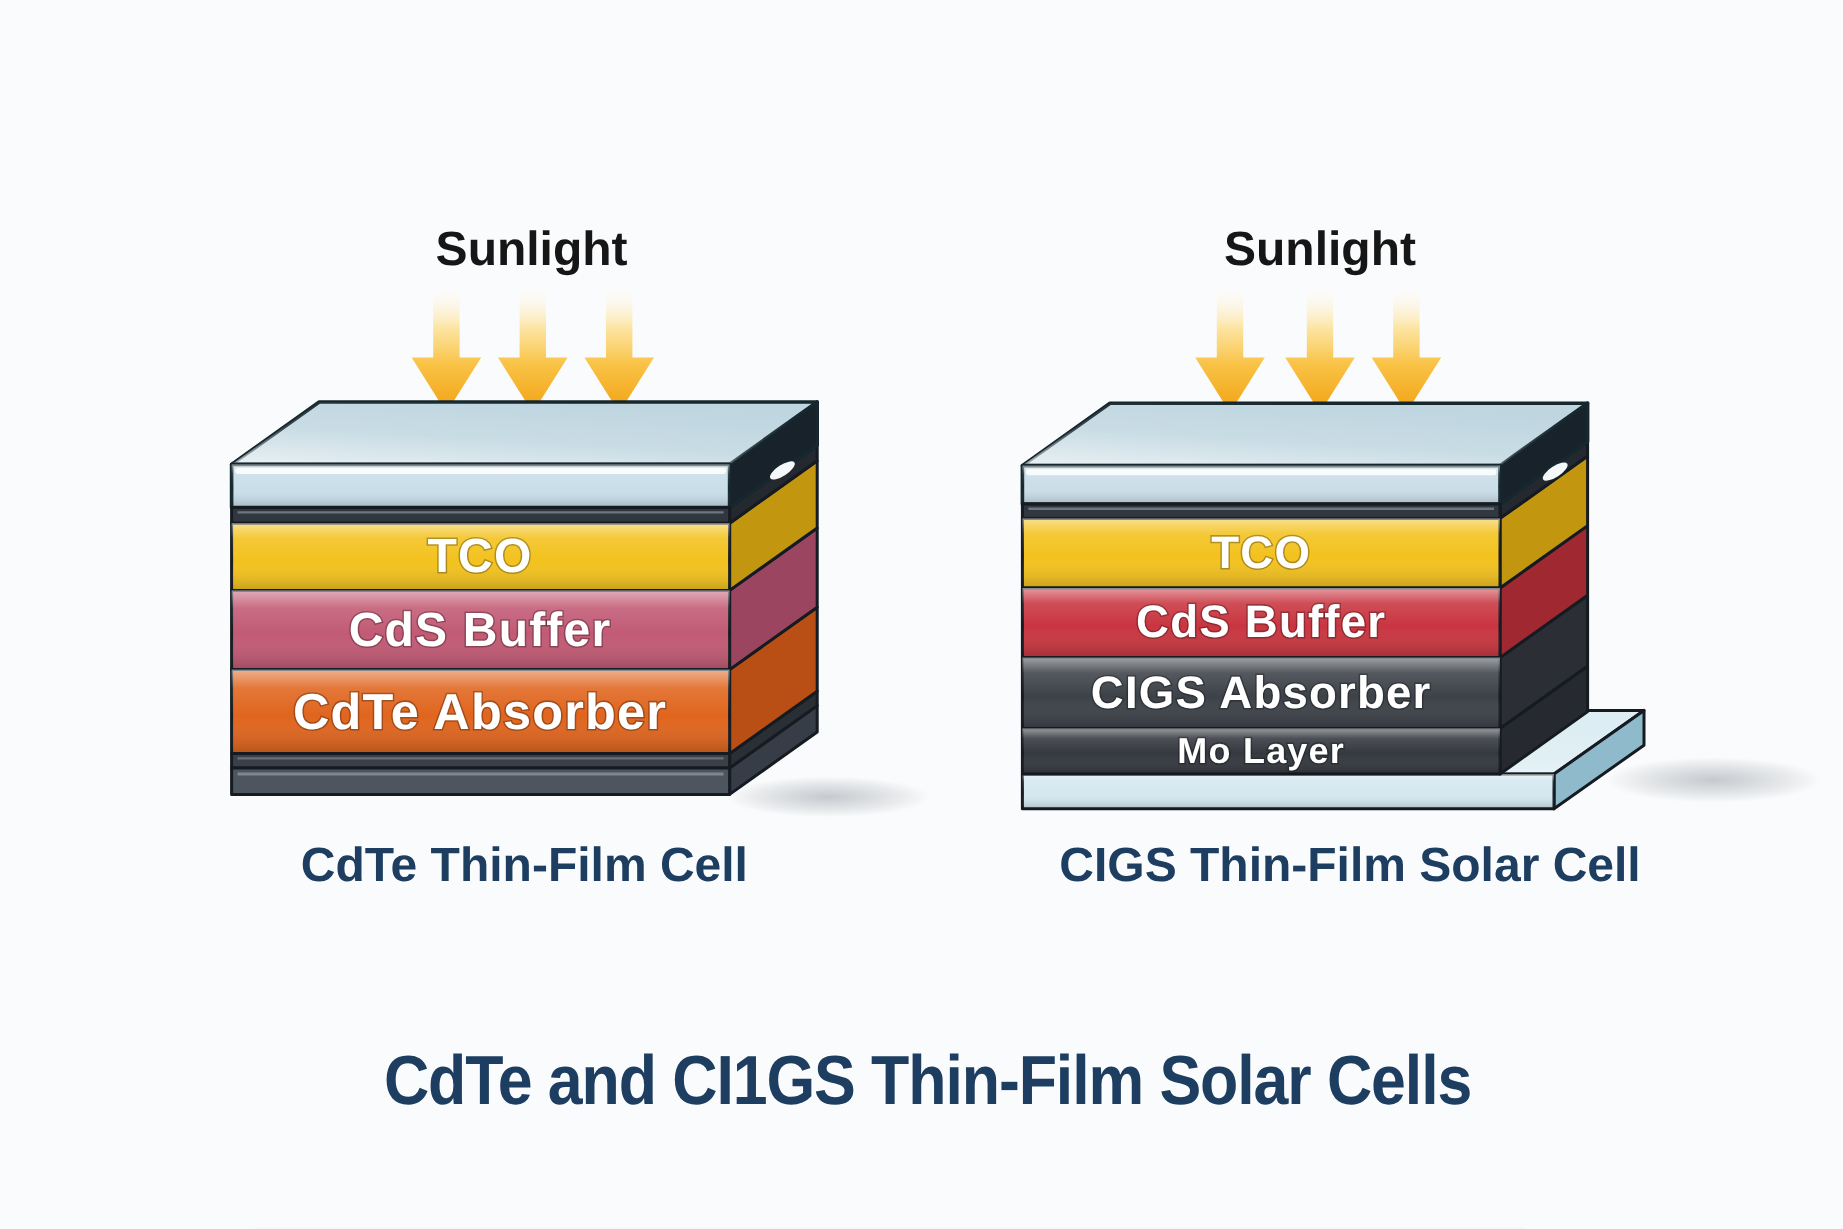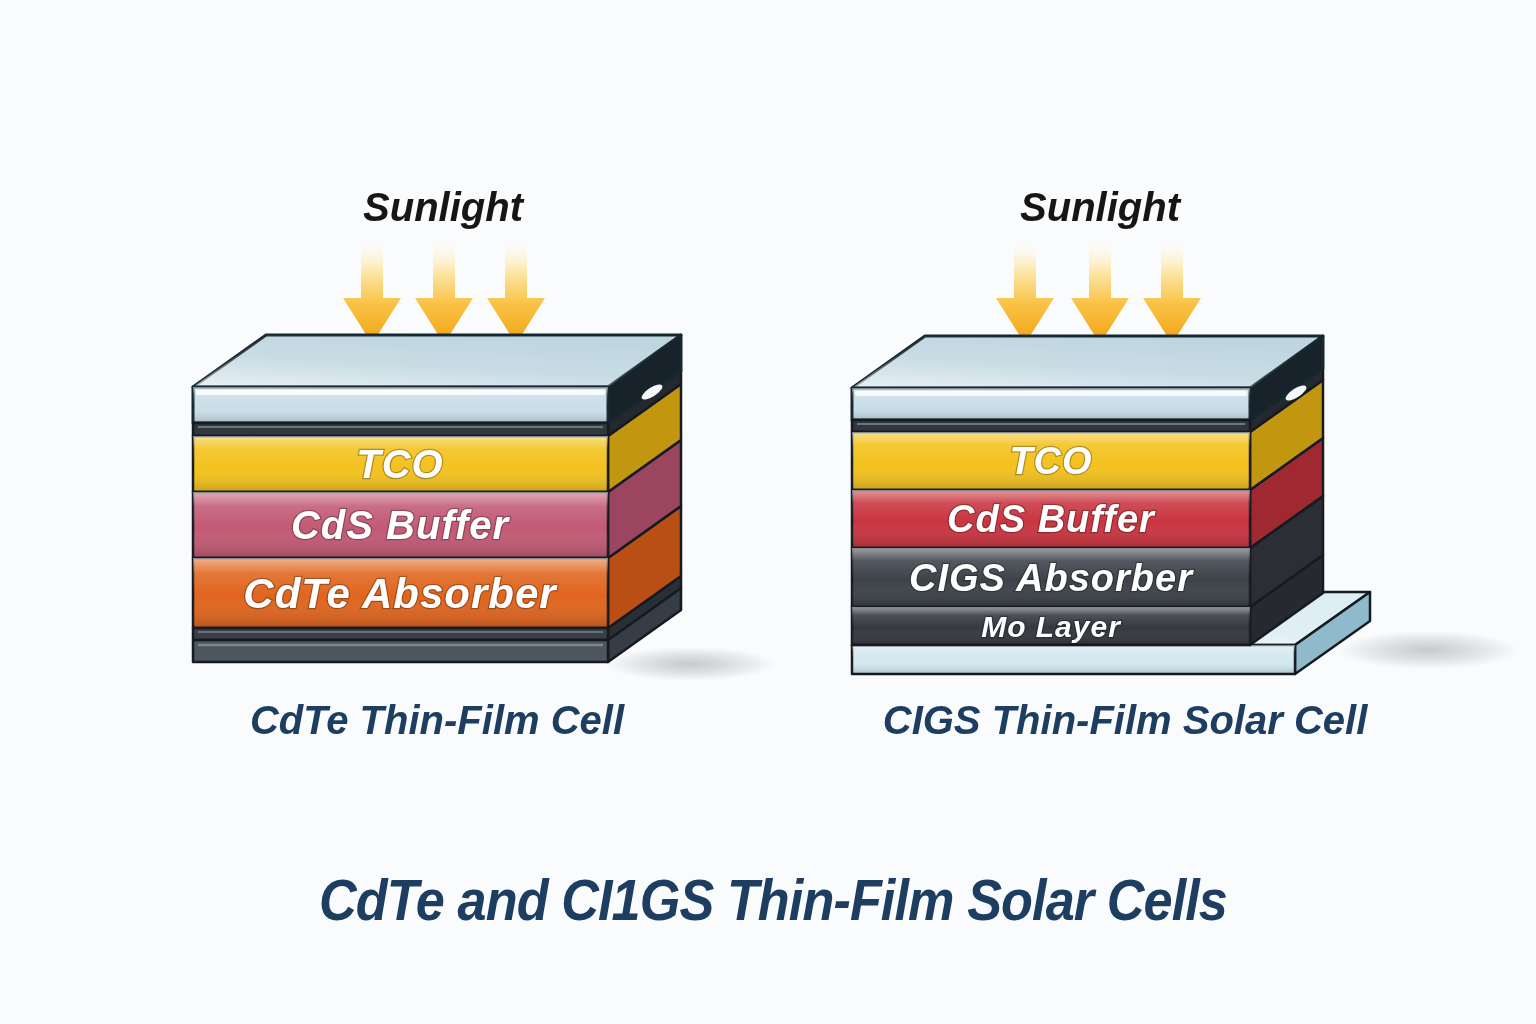--- a/index.html
+++ b/index.html
@@ -1,21 +1,20 @@
 <!DOCTYPE html>
 <html><head>
 <meta charset="utf-8">
 <style>
   html,body{margin:0;padding:0;}
   body{background:#e9e9ec;}
   .canvas{
     position:relative;width:1536px;height:1024px;margin:0 auto;
     background:#fafbfc;overflow:hidden;
     font-family:"Liberation Sans", sans-serif;
-    font-style:italic;
   }
   svg{position:absolute;inset:0;display:block;}
   text{font-family:"Liberation Sans","DejaVu Sans",sans-serif;}
   .sun-label{font-size:40px;font-weight:bold;}
   .layer-label{font-weight:bold;letter-spacing:1px;paint-order:stroke;stroke:rgba(0,0,0,0.28);stroke-width:2.5px;}
   .caption{font-size:40px;font-weight:bold;}
   .main-title{font-size:58px;font-weight:bold;letter-spacing:-1px;}
   .outl{stroke:#151b21;stroke-width:2.5;stroke-linejoin:round;}
   .outlg{stroke:#16272e;stroke-width:3;stroke-linejoin:round;}
   .noev{pointer-events:none;}

